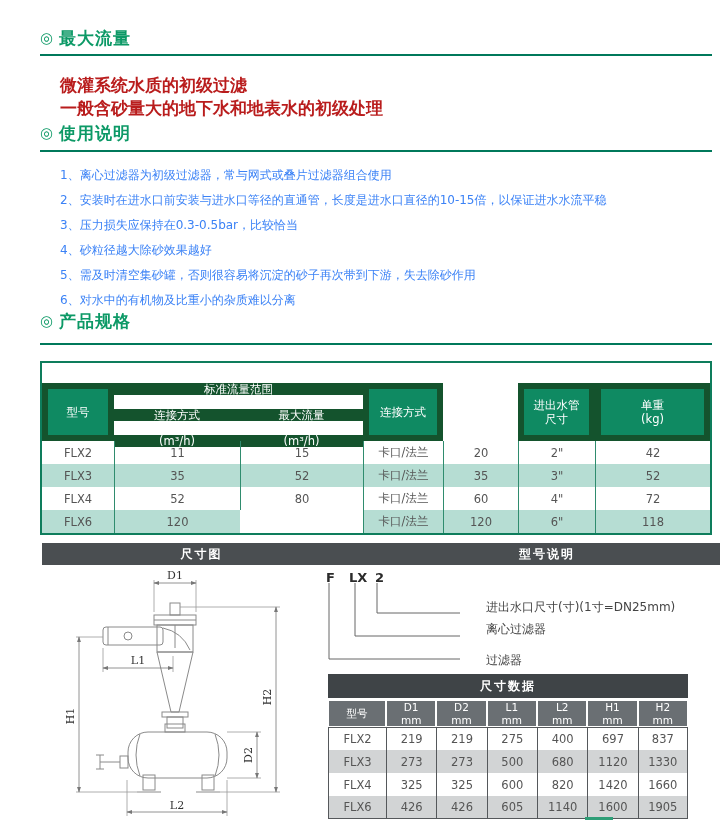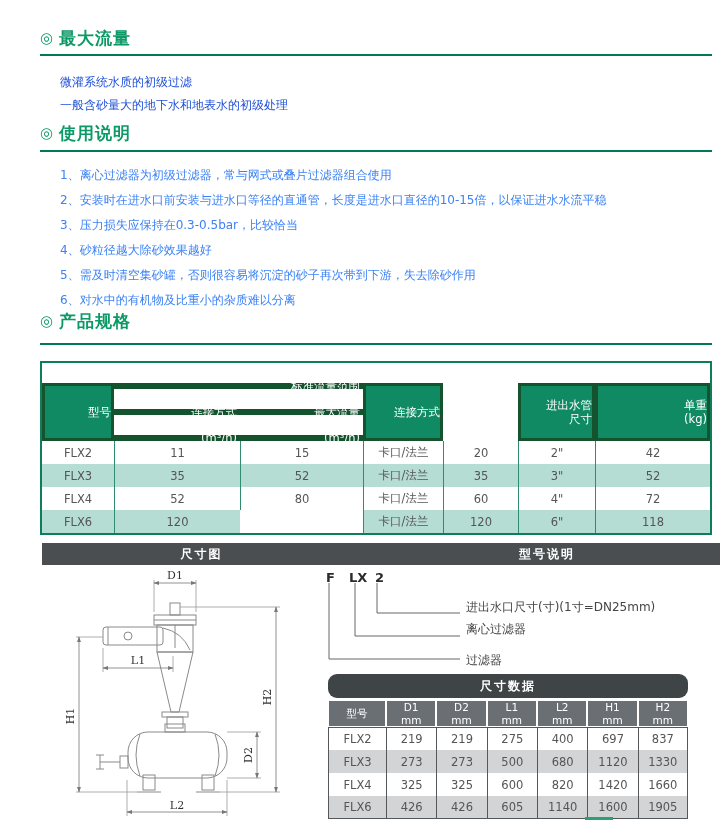--- a/index.html
+++ b/index.html
@@ -3,30 +3,30 @@
 <meta charset="utf-8">
 <style>
   html,body{margin:0;padding:0;background:#ffffff;}
   .page{position:relative;width:720px;height:821px;background:#ffffff;overflow:hidden;
         font-family:"DejaVu Sans","Liberation Sans",sans-serif;}
   
   .sec-title{position:absolute;left:40px;display:flex;align-items:center;gap:5px;
              color:#0C9966;font-size:17px;font-weight:bold;letter-spacing:1px;}
   .sec-bullet{font-size:15px;font-weight:normal;line-height:1;}
   .sec-rule{position:absolute;left:40px;width:672px;height:2px;background:#00795B;}
-  .para{position:absolute;left:60px;font-size:12px;color:#1d4ed8;}
+  .para{position:absolute;left:60px;font-size:17px;color:#b91c1c;font-weight:bold;}
   .usage-item{position:absolute;left:60px;font-size:12px;color:#3b82f6;}
 
   
   .spec-grid{position:absolute;left:40px;top:361px;width:672px;box-sizing:border-box;
              display:grid;border:2px solid #0E7D5C;background:#fff;
              grid-template-columns:72px 126px 123px 80px 75px 77px 1fr;
              grid-template-rows:26px 26px 26px 23px 23px 23px 23px;}
   .hc{background:#0F8A62;color:#fff;font-size:11.5px;display:flex;flex-direction:column;
-      align-items:flex-end;justify-content:center;border:3px solid #14532d;line-height:1.25;text-align:center;margin-top:20px;}
+      align-items:center;justify-content:center;border:6px solid #14532d;line-height:1.25;text-align:center;margin-top:20px;}
   .hc-model{grid-area:1/1/4/2}.hc-range{grid-area:1/2/2/4}
   .hc-min{grid-area:2/2/3/3}.hc-max{grid-area:2/3/3/4}
   .hc-minu{grid-area:3/2/4/3}.hc-maxu{grid-area:3/3/4/4}
   .hc-conn{grid-area:1/4/4/5}.hc-tank{grid-area:1/5/4/6}
   .hc-pipe{grid-area:1/6/4/7}.hc-weight{grid-area:1/7/4/8}
   .bc{display:flex;align-items:center;justify-content:center;font-size:11.5px;color:#555;
       border-left:1px solid #2F8C6E;}
   .bc.c1{border-left:none}
   .r4{grid-row:4}.r5{grid-row:5}.r6{grid-row:6}.r7{grid-row:7}
   .c1{grid-column:1}.c2{grid-column:2}.c3{grid-column:3}.c4{grid-column:4}
@@ -42,27 +42,27 @@
 
   
   .drawing{position:absolute;left:32px;top:566px;}
   .drawing svg{display:block}
   .dimtext{font-family:"DejaVu Serif","Liberation Serif",serif;font-size:11px;fill:#333;}
 
   
   .code-letter{position:absolute;top:570px;font-size:13px;color:#2b2b2b;font-weight:bold;}
   .cl-f{left:326px}.cl-lx{left:349px}.cl-2{left:375px}
   .legend-svg{position:absolute;left:320px;top:580px;}
-  .legend-label{position:absolute;left:466px;font-size:12px;color:#444;white-space:nowrap;}
+  .legend-label{position:absolute;left:486px;font-size:12px;color:#444;white-space:nowrap;}
   .ll-1{top:599px}.ll-2{top:621px}.ll-3{top:652px}
 
   
   .dim-wrap{position:absolute;left:328px;top:674px;width:360px;}
   .dim-title{height:24px;background:#3F4447;color:#fff;font-size:12px;font-weight:bold;
-             display:flex;align-items:center;justify-content:center;letter-spacing:2px;border-radius:9px;}
+             display:flex;align-items:center;justify-content:center;letter-spacing:2px;}
   .dim-grid{margin-top:2px;display:grid;grid-template-columns:58px repeat(6,1fr);
             grid-template-rows:27px 23px 23px 23px 23px;}
   .dh{background:#6A6F73;color:#fff;font-size:10.5px;display:flex;flex-direction:column;
       align-items:center;justify-content:center;border:1px solid #fff;line-height:1.15;}
   .dc{display:flex;align-items:center;justify-content:center;font-size:11.5px;color:#555;
       border-left:1px solid #55585B;}
   .dc.lastcol{border-right:1px solid #55585B;}
   .dc.toprow{border-top:1px solid #55585B;}
   .dc.botrow{border-bottom:1px solid #55585B;}
   .dc.shade{background:#D2D4D5;}

